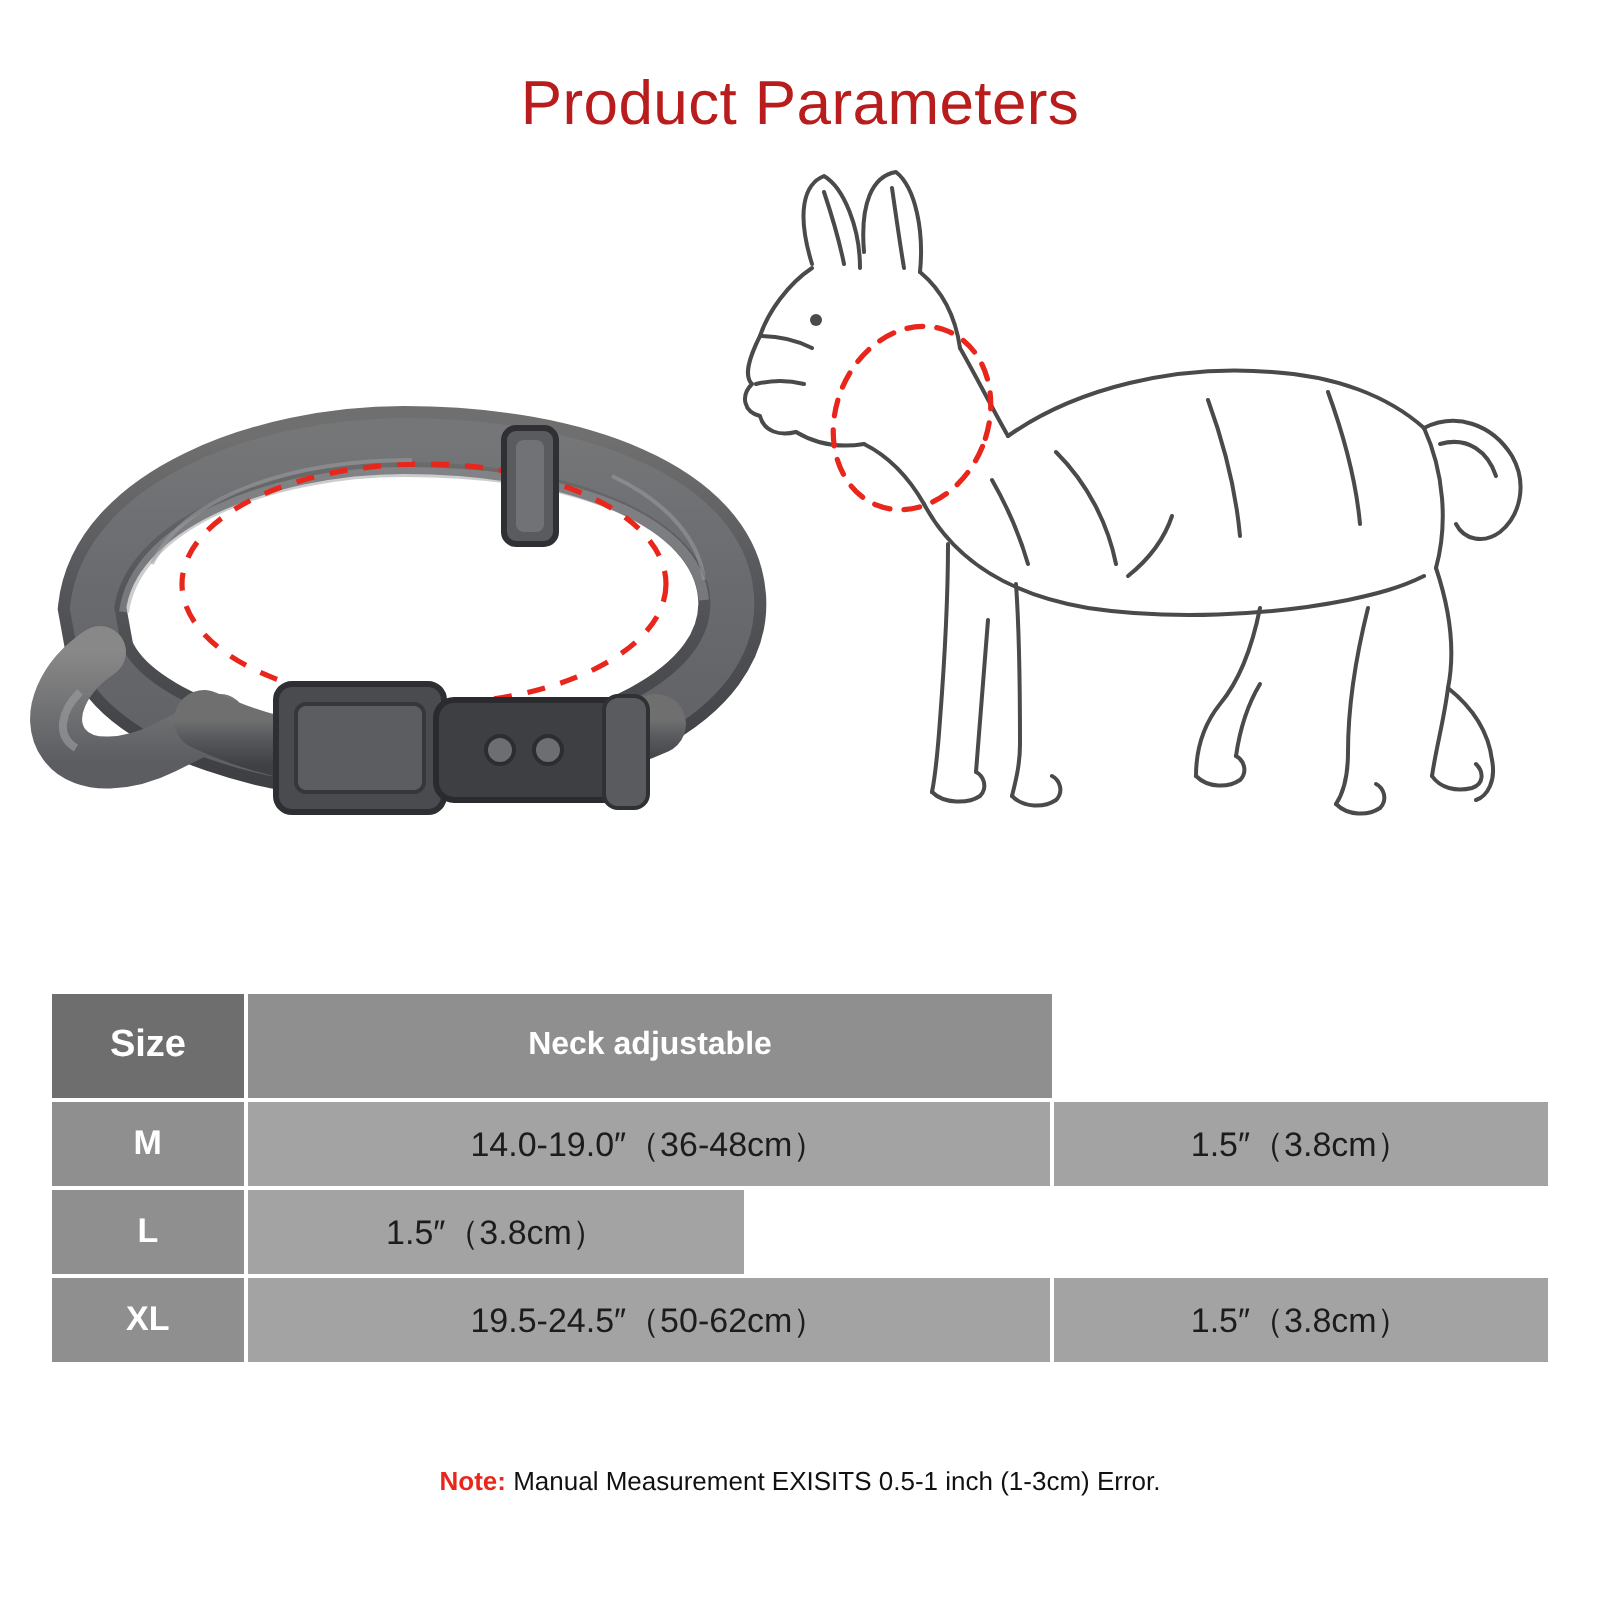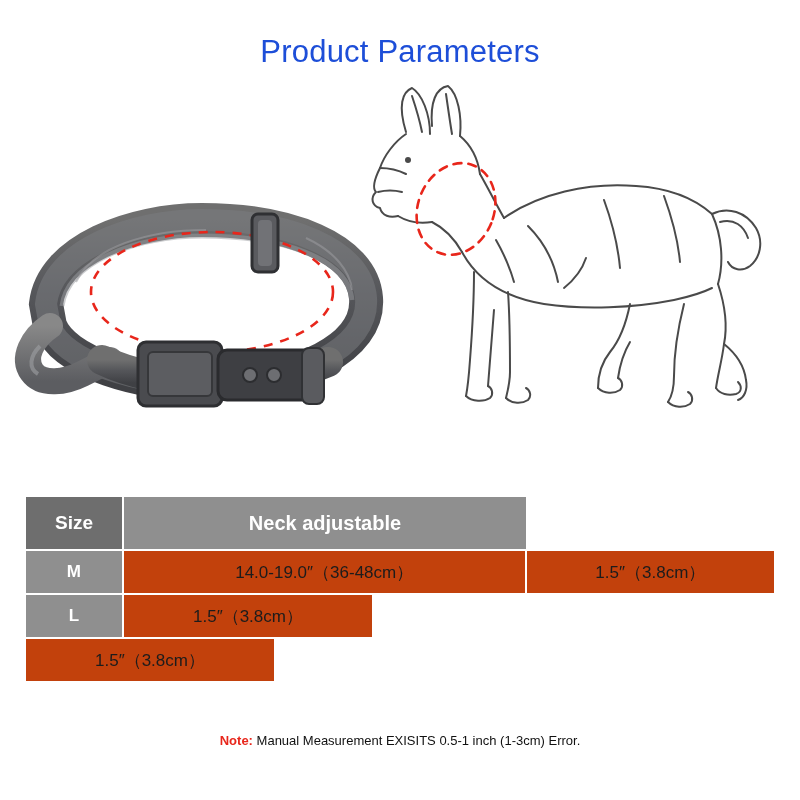--- a/index.html
+++ b/index.html
@@ -19,21 +19,21 @@
     height: 800px;
     position: relative;
   }
 
   .page-title {
     text-align: center;
     font-size: 31px;
     font-weight: 400;
     letter-spacing: 0.2px;
     padding-top: 34px;
-    color: #1d4ed8;
+    color: #b91c1c;
   }
 
   
   .illus {
     position: relative;
     width: 800px;
     height: 390px;
     margin-top: 6px;
   }
 
@@ -83,28 +83,28 @@
     color: #ffffff;
     font-size: 17px;
   }
   .c-size { width: 98px; }
   .c-neck { width: 404px; }
   .c-width { width: 250px; }
 
   .head .tcell {
     height: 54px;
     background: #8f8f8f;
-    font-size: 20px;
+    font-size: 16px;
     font-weight: bold;
   }
   .head .c-size { background: #6e6e6e; font-size: 19px; }
 
   .body .tcell {
     height: 44px;
-    background: #c2410c;
+    background: #a3a3a3;
     color: #1c1c1c;
     font-size: 17px;
   }
   .body .c-size {
     background: #8f8f8f;
     color: #ffffff;
     font-weight: bold;
     font-size: 17px;
   }
 
@@ -238,20 +238,22 @@
       <div class="tcell c-neck">14.0-19.0″（36-48cm）</div>
       <div class="tcell c-width">1.5″（3.8cm）</div>
     </div>
 
     <div class="trow body">
       <div class="tcell c-size">L</div>
       <div class="tcell c-width">1.5″（3.8cm）</div>
     </div>
 
     <div class="trow body">
+      <div class="tcell c-size">XL</div>
+      <div class="tcell c-neck">19.5-24.5″（50-62cm）</div>
       <div class="tcell c-width">1.5″（3.8cm）</div>
     </div>
   </div>
 
   <div class="note">
     <b>Note:</b>
     <span>Manual Measurement EXISITS 0.5-1 inch (1-3cm) Error.</span>
   </div>
 
 </div>

